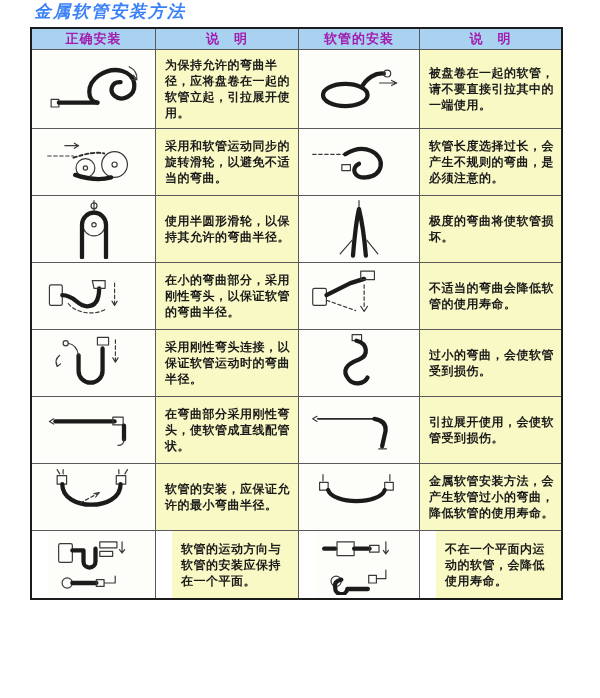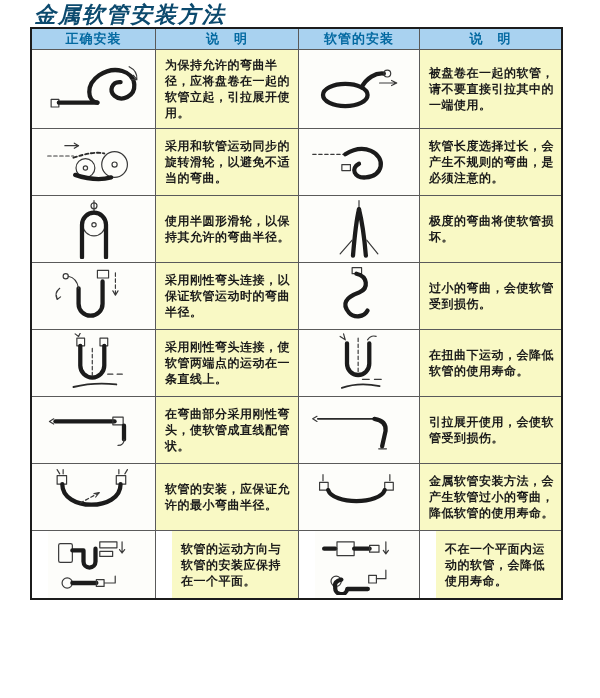--- a/index.html
+++ b/index.html
@@ -4,25 +4,25 @@
 <style>
   :root{
     --header-bg:#a9d2f0; --desc-bg:#f9f9c5; --image-bg:#fdfdfa;
     --border:#5a5a5a; --outer:#1c1c1c; --text:#1a1a1a;
   }
   *{box-sizing:border-box;}
   html,body{margin:0;padding:0;}
   body{width:600px;height:698px;background:#ffffff;font-family:"DejaVu Sans",sans-serif;}
   .page{position:relative;width:600px;height:698px;overflow:hidden;background:#ffffff;}
   .title{position:absolute;left:34px;top:0px;margin:0;font-family:"DejaVu Serif",serif;
-         font-style:italic;font-weight:bold;font-size:22px;letter-spacing:2px;color:#0c4a6e;}
+         font-style:italic;font-weight:bold;font-size:17px;letter-spacing:2px;color:#3b82f6;}
   .table{position:absolute;left:30px;top:27px;width:533px;border:2px solid var(--outer);background:#fff;}
   .thead,.row{display:grid;grid-template-columns:124px 143px 121px 141px;}
   .hcell{background:var(--header-bg);height:21px;display:flex;align-items:center;justify-content:center;
-         font-weight:bold;font-size:13px;color:#0369a1;letter-spacing:1px;
+         font-weight:bold;font-size:13px;color:#a21caf;letter-spacing:1px;
          border-right:1px solid var(--border);border-bottom:1px solid var(--border);}
   .hcell:last-child{border-right:none;}
   .row{min-height:67px;}
   .row:first-child{min-height:79px;}
   .cell{border-right:1px solid var(--border);border-bottom:1px solid var(--border);}
   .cell:nth-child(4){border-right:none;}
   .row:last-child .cell{border-bottom:none;margin-left:16px;}
   .img-cell{background:var(--image-bg);display:flex;align-items:center;justify-content:center;}
   .desc-cell{background:var(--desc-bg);display:flex;align-items:center;padding:5px 7px 5px 9px;}
   .desc-text{font-size:12px;font-weight:bold;color:var(--text);line-height:16px;letter-spacing:0.5px;}
@@ -232,58 +232,58 @@
     <div class="cell img-cell">
       <svg class="diagram wrong-svg" viewBox="0 0 120 70">
               <use href="#hose-extreme-bend-icon"></use>
             </svg>
     </div>
     <div class="cell desc-cell">
       <span class="desc-text wrong-text">极度的弯曲将使软管损坏。</span>
     </div>
   </div>
 
+  <div class="row">
+    <div class="cell img-cell">
+      <svg class="diagram correct-svg" viewBox="0 0 120 70">
+              <use href="#hose-rigid-elbow-small-bend-icon"></use>
+            </svg>
+    </div>
+    <div class="cell desc-cell">
+      <span class="desc-text correct-text">在小的弯曲部分，采用刚性弯头，以保证软管的弯曲半径。</span>
+    </div>
+    <div class="cell img-cell">
+      <svg class="diagram wrong-svg" viewBox="0 0 120 70">
+              <use href="#hose-improper-bend-icon"></use>
+            </svg>
+    </div>
+    <div class="cell desc-cell">
+      <span class="desc-text wrong-text">不适当的弯曲会降低软管的使用寿命。</span>
+    </div>
+  </div>
 
   <div class="row">
     <div class="cell img-cell">
       <svg class="diagram correct-svg" viewBox="0 0 120 70">
               <use href="#hose-rigid-elbow-connection-icon"></use>
             </svg>
     </div>
     <div class="cell desc-cell">
       <span class="desc-text correct-text">采用刚性弯头连接，以保证软管运动时的弯曲半径。</span>
     </div>
     <div class="cell img-cell">
       <svg class="diagram wrong-svg" viewBox="0 0 120 70">
               <use href="#hose-too-small-bend-icon"></use>
             </svg>
     </div>
     <div class="cell desc-cell">
       <span class="desc-text wrong-text">过小的弯曲，会使软管受到损伤。</span>
     </div>
   </div>
 
-  <div class="row">
-    <div class="cell img-cell">
-      <svg class="diagram correct-svg" viewBox="0 0 120 70">
-              <use href="#hose-endpoints-straight-line-icon"></use>
-            </svg>
-    </div>
-    <div class="cell desc-cell">
-      <span class="desc-text correct-text">采用刚性弯头连接，使软管两端点的运动在一条直线上。</span>
-    </div>
-    <div class="cell img-cell">
-      <svg class="diagram wrong-svg" viewBox="0 0 120 70">
-              <use href="#hose-twisted-motion-icon"></use>
-            </svg>
-    </div>
-    <div class="cell desc-cell">
-      <span class="desc-text wrong-text">在扭曲下运动，会降低软管的使用寿命。</span>
-    </div>
-  </div>
 
   <div class="row">
     <div class="cell img-cell">
       <svg class="diagram correct-svg" viewBox="0 0 120 70">
               <use href="#hose-straight-piping-elbow-icon"></use>
             </svg>
     </div>
     <div class="cell desc-cell">
       <span class="desc-text correct-text">在弯曲部分采用刚性弯头，使软管成直线配管状。</span>
     </div>

